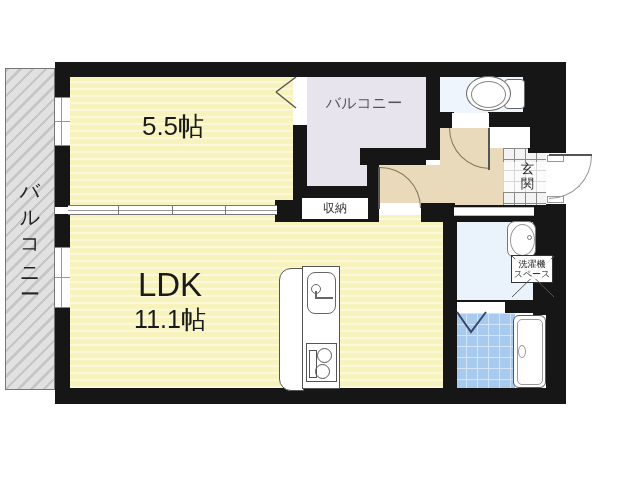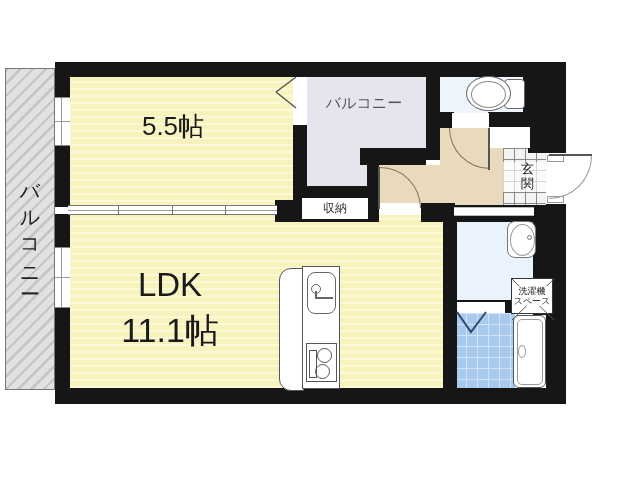--- a/index.html
+++ b/index.html
@@ -116,21 +116,21 @@
   </svg>
 
   <div class="fix" style="left:504px;top:79px;width:21px;height:30px;border:1.5px solid #666;border-radius:4px"></div>
   <div class="fix" style="left:466px;top:76px;width:45px;height:35px;border:1.5px solid #666;border-radius:50%"></div>
   <div class="abs" style="left:471px;top:81px;width:33px;height:25px;border:1px solid #888;border-radius:50%"></div>
 
   <div class="fix" style="left:507px;top:221px;width:29px;height:37px;border:1.2px solid #777;border-radius:8px"></div>
   <div class="abs" style="left:510px;top:224px;width:23px;height:30px;border:1px solid #999;border-radius:50%"></div>
   <div class="fix" style="left:527px;top:235px;width:5px;height:5px;border:1px solid #777;border-radius:50%"></div>
 
-  <div class="fix" style="left:511px;top:278px;width:42px;height:36px;border:1.5px solid #333">
+  <div class="fix" style="left:511px;top:255px;width:42px;height:28px;border:1.5px solid #333">
     <svg width="42" height="41" viewBox="0 0 42 41" style="position:absolute;left:0;top:0">
       <path d="M0,0 L42,41 M42,0 L0,41" stroke="#555" stroke-width="1" fill="none"></path>
     </svg>
     <div class="txt" style="left:50%;top:50%;transform:translate(-50%,-50%);font-size:9px;line-height:10px;color:#222;background:rgba(255,255,255,.85);white-space:nowrap;padding:0 1px">
       <div>洗濯機</div>
       <div>スペース</div>
     </div>
   </div>
 
   <div class="fix" style="left:513px;top:315px;width:33px;height:73px;border:1.5px solid #555;border-radius:6px">
@@ -148,21 +148,21 @@
     <div class="abs" style="left:14px;top:81px;width:13px;height:13px;border:1.2px solid #555;border-radius:50%"></div>
     <div class="abs" style="left:12px;top:97px;width:13px;height:13px;border:1.2px solid #555;border-radius:50%"></div>
     <div class="abs" style="left:6px;top:83px;width:6px;height:26px;border:1.2px solid #555"></div>
   </div>
 
   <div class="txt" style="left:103px;top:108px;width:140px">
     <div style="font-size:26px;margin-top:4px">5.5帖</div>
   </div>
   <div class="txt" style="left:90px;top:266px;width:160px">
     <div style="font-size:33px">LDK</div>
-    <div style="font-size:34px;margin-top:7px">11.1帖</div>
+    <div style="font-size:25px;margin-top:1px">11.1帖</div>
   </div>
   <div class="txt" style="left:302px;top:88px;width:124px;color:#555">
     <div style="font-size:15px;margin-top:6px">バルコニー</div>
   </div>
   <div class="abs" style="left:503px;top:148px;width:49px;height:58px;display:flex;align-items:center;justify-content:center">
     <span class="txt" style="position:static;font-size:13px;color:#222;background:rgba(255,255,255,.65);padding:0 17px">玄関</span>
   </div>
 
 </div>
 

